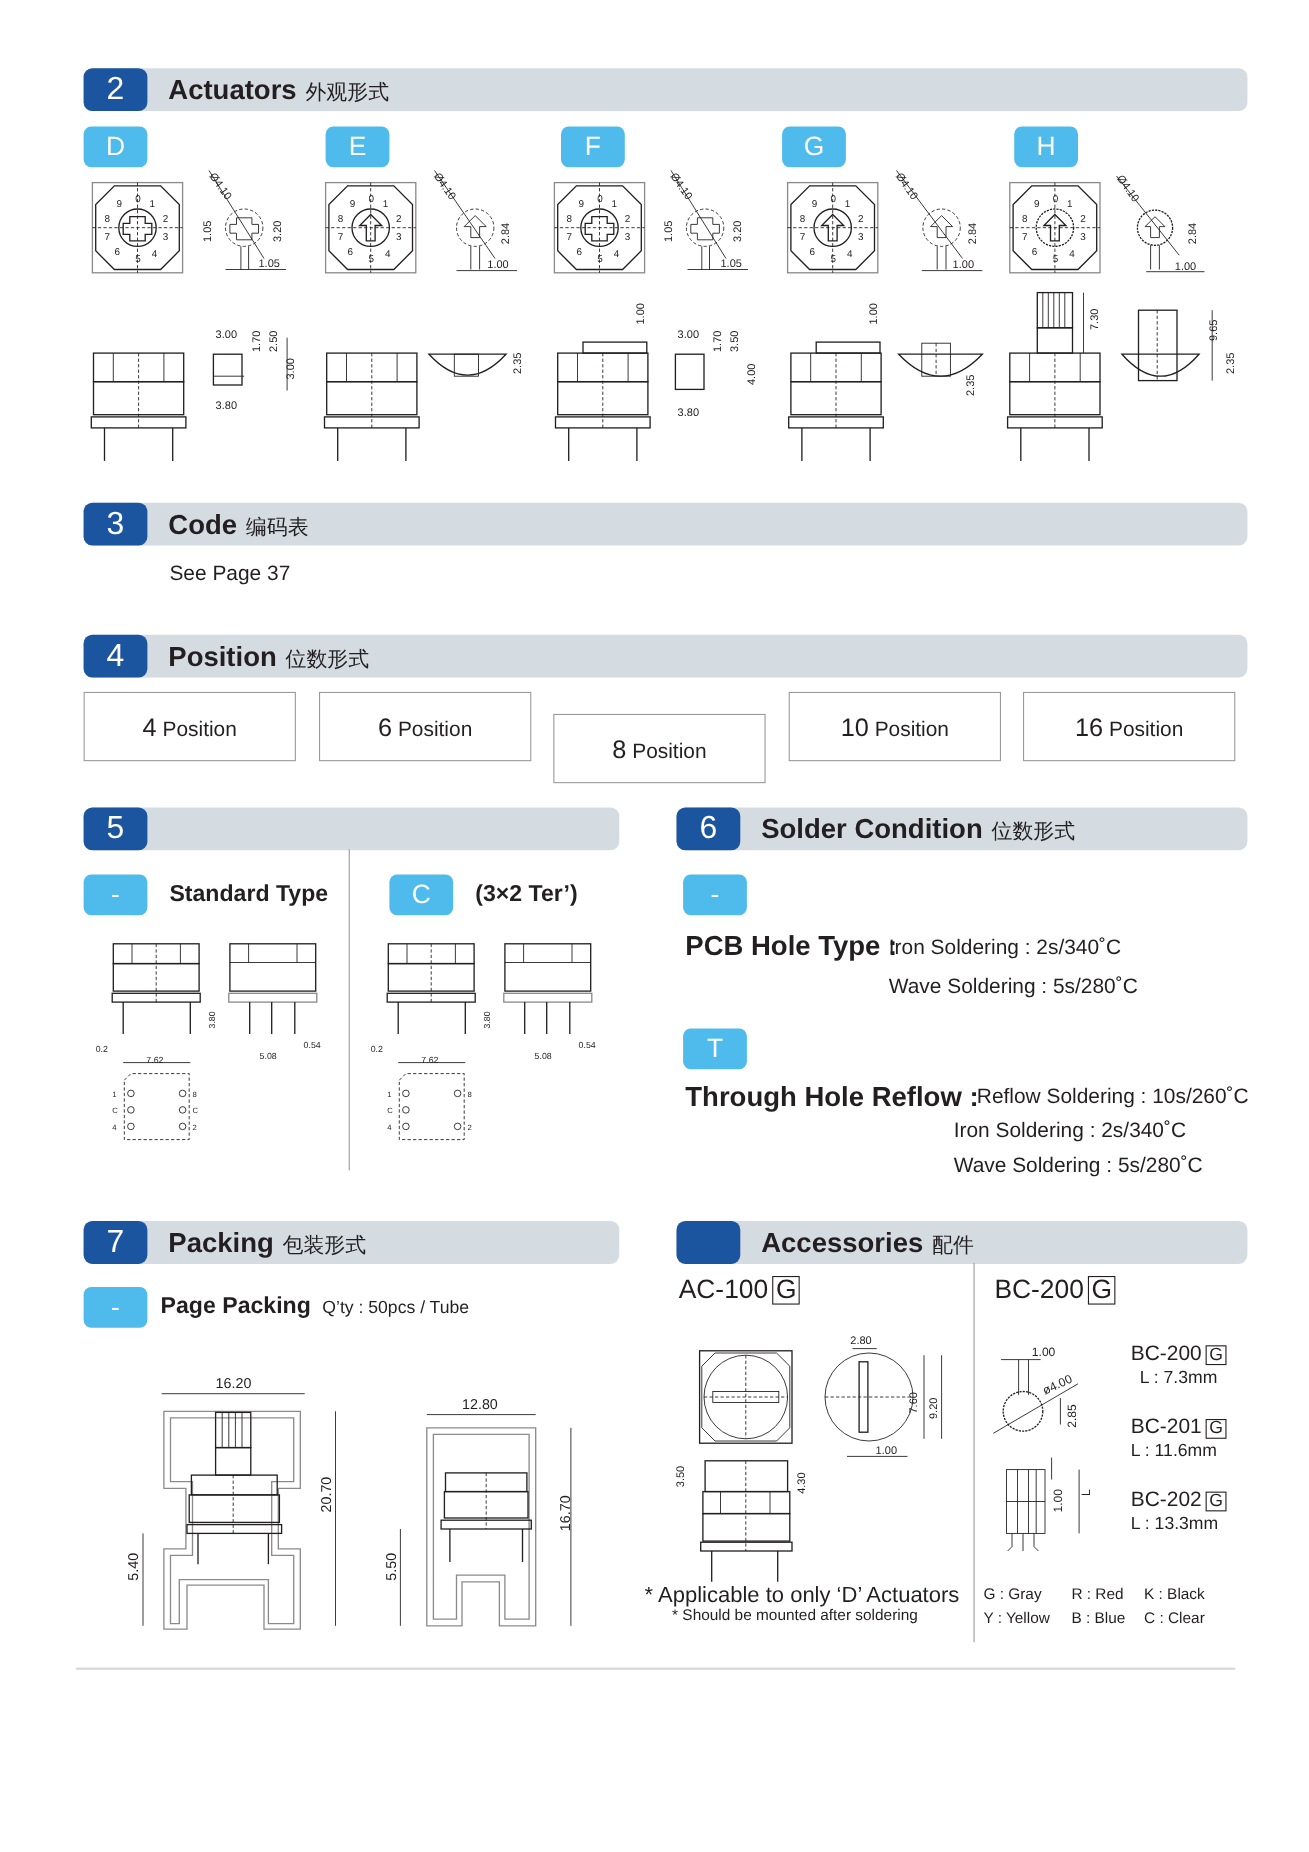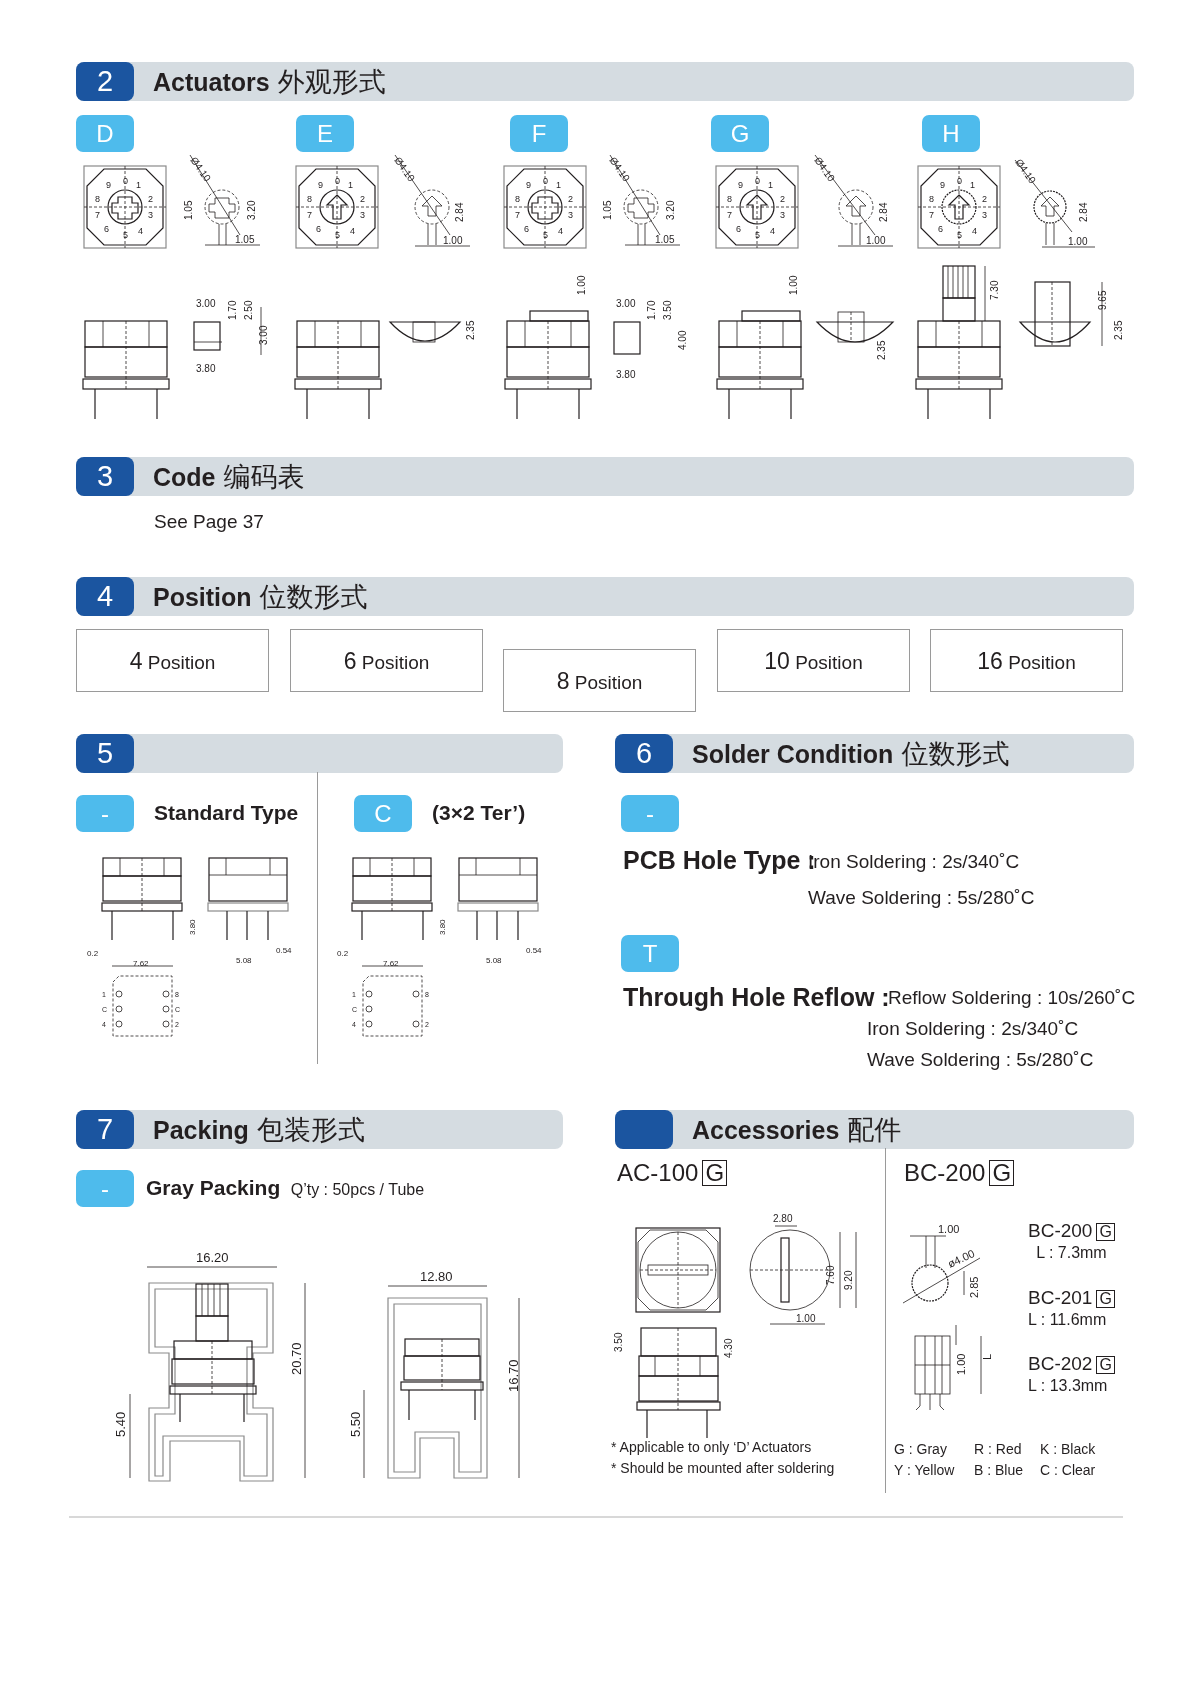--- a/index.html
+++ b/index.html
@@ -6,21 +6,21 @@
   html, body { width: 1190px; height: 1684px; background: #ffffff; overflow: hidden; }
   body { position: relative; font-family: "Liberation Sans", sans-serif; color: #231f20; }
   .abs { position: absolute; }
 
   
   .sec-bar { position: absolute; height: 39px; background: #d5dce1; border-radius: 8px; }
   .sec-num { position: absolute; left: 0; top: 0; width: 58px; height: 39px; background: #1b55a0;
              border-radius: 8px; color: #fff; font-size: 29px; line-height: 39px; text-align: center; }
   .sec-title { position: absolute; left: 77px; top: 0; height: 39px; line-height: 40px; font-size: 25px;
                white-space: nowrap; font-weight: bold; }
-  .sec-title .cn { font-size: 27px; font-weight: normal; margin-left: 8px; font-family: "DejaVu Sans", sans-serif; }
+  .sec-title .cn { font-size: 19px; font-weight: normal; margin-left: 8px; font-family: "DejaVu Sans", sans-serif; }
 
   .badge { position: absolute; width: 58px; height: 37px; background: #4ebbec; border-radius: 7px;
            color: #fff; font-size: 24px; line-height: 37px; text-align: center; }
 
   .txt { position: absolute; white-space: nowrap; }
   .pos-box { position: absolute; top: 629px; height: 63px; border: 1px solid #9a9a9a; background: #fff;
              text-align: center; line-height: 62px; font-size: 19px; }
   .pos-box .n { font-size: 23px; }
 
   svg { position: absolute; overflow: visible; }
@@ -313,21 +313,21 @@
 <div class="txt" style="left:867px;top:987px;font-size:19px;padding-left:21px;">Reflow Soldering : 10s/260˚C</div>
 <div class="txt" style="left:867px;top:1018px;font-size:19px;">Iron Soldering : 2s/340˚C</div>
 <div class="txt" style="left:867px;top:1049px;font-size:19px;">Wave Soldering : 5s/280˚C</div>
 
 <div class="sec-bar" style="left:76px;top:1110px;width:487px;">
   <div class="sec-num">7</div>
   <div class="sec-title"><span>Packing</span><span class="cn">包装形式</span></div>
 </div>
 <div class="badge" style="left:76px;top:1170px;">-</div>
 <div class="txt" style="left:146px;top:1176px;">
-  <span style="font-size:21px;font-weight:bold;">Gray Packing</span>
+  <span style="font-size:21px;font-weight:bold;">Page Packing</span>
   <span style="font-size:16px;margin-left:6px;">Q’ty : 50pcs / Tube</span>
 </div>
 
 <svg width="560" height="260" style="left:0;top:1230px;" viewBox="0 1230 560 260">
 
   <line x1="147" y1="1267" x2="277" y2="1267" class="thin"></line>
   <text x="196" y="1262" font-size="13">16.20</text>
   <path d="M149,1283 h124 v70 h-20 v55 h20 v73 h-33 v-40 h-70 v40 h-21 v-73 h20 v-55 h-20 z" class="gry"></path>
   <path d="M155,1289 h112 v58 h-20 v67 h20 v62 h-23 v-40 h-81 v40 h-8 v-62 h20 v-67 h-20 z" class="gry"></path>
   <rect x="196" y="1284" width="32" height="32" class="ln"></rect>
@@ -400,21 +400,21 @@
     <line x1="700" y1="1356" x2="700" y2="1376" class="thin"></line>
   <rect x="639" y="1376" width="79" height="25" class="ln"></rect>
   <rect x="637" y="1402" width="83" height="8" class="ln"></rect>
   <line x1="678" y1="1328" x2="678" y2="1410" class="dash"></line>
   <line x1="647" y1="1410" x2="647" y2="1438" class="ln"></line>
     <line x1="707" y1="1410" x2="707" y2="1438" class="ln"></line>
   <text x="622" y="1352" font-size="10" transform="rotate(-90 622 1352)">3.50</text>
   <text x="732" y="1358" font-size="10" transform="rotate(-90 732 1358)">4.30</text>
 </svg>
 
-<div class="txt" style="left:611px;top:1439px;font-size:14px;">* Applicable to only ‘D’ Actuators</div>
+<div class="txt" style="left:586px;top:1439px;font-size:20px;">* Applicable to only ‘D’ Actuators</div>
 <div class="txt" style="left:611px;top:1460px;font-size:14px;">* Should be mounted after soldering</div>
 
 <div class="txt" style="left:904px;top:1159px;font-size:24px;">
   <span>BC-200</span><span class="gbox">G</span>
 </div>
 
 <svg width="120" height="180" style="left:895px;top:1220px;" viewBox="895 1220 120 180">
   <line x1="910" y1="1236" x2="946" y2="1236" class="thin"></line>
   <text x="938" y="1233" font-size="11">1.00</text>
   <line x1="926" y1="1236" x2="926" y2="1268" class="thin"></line>

